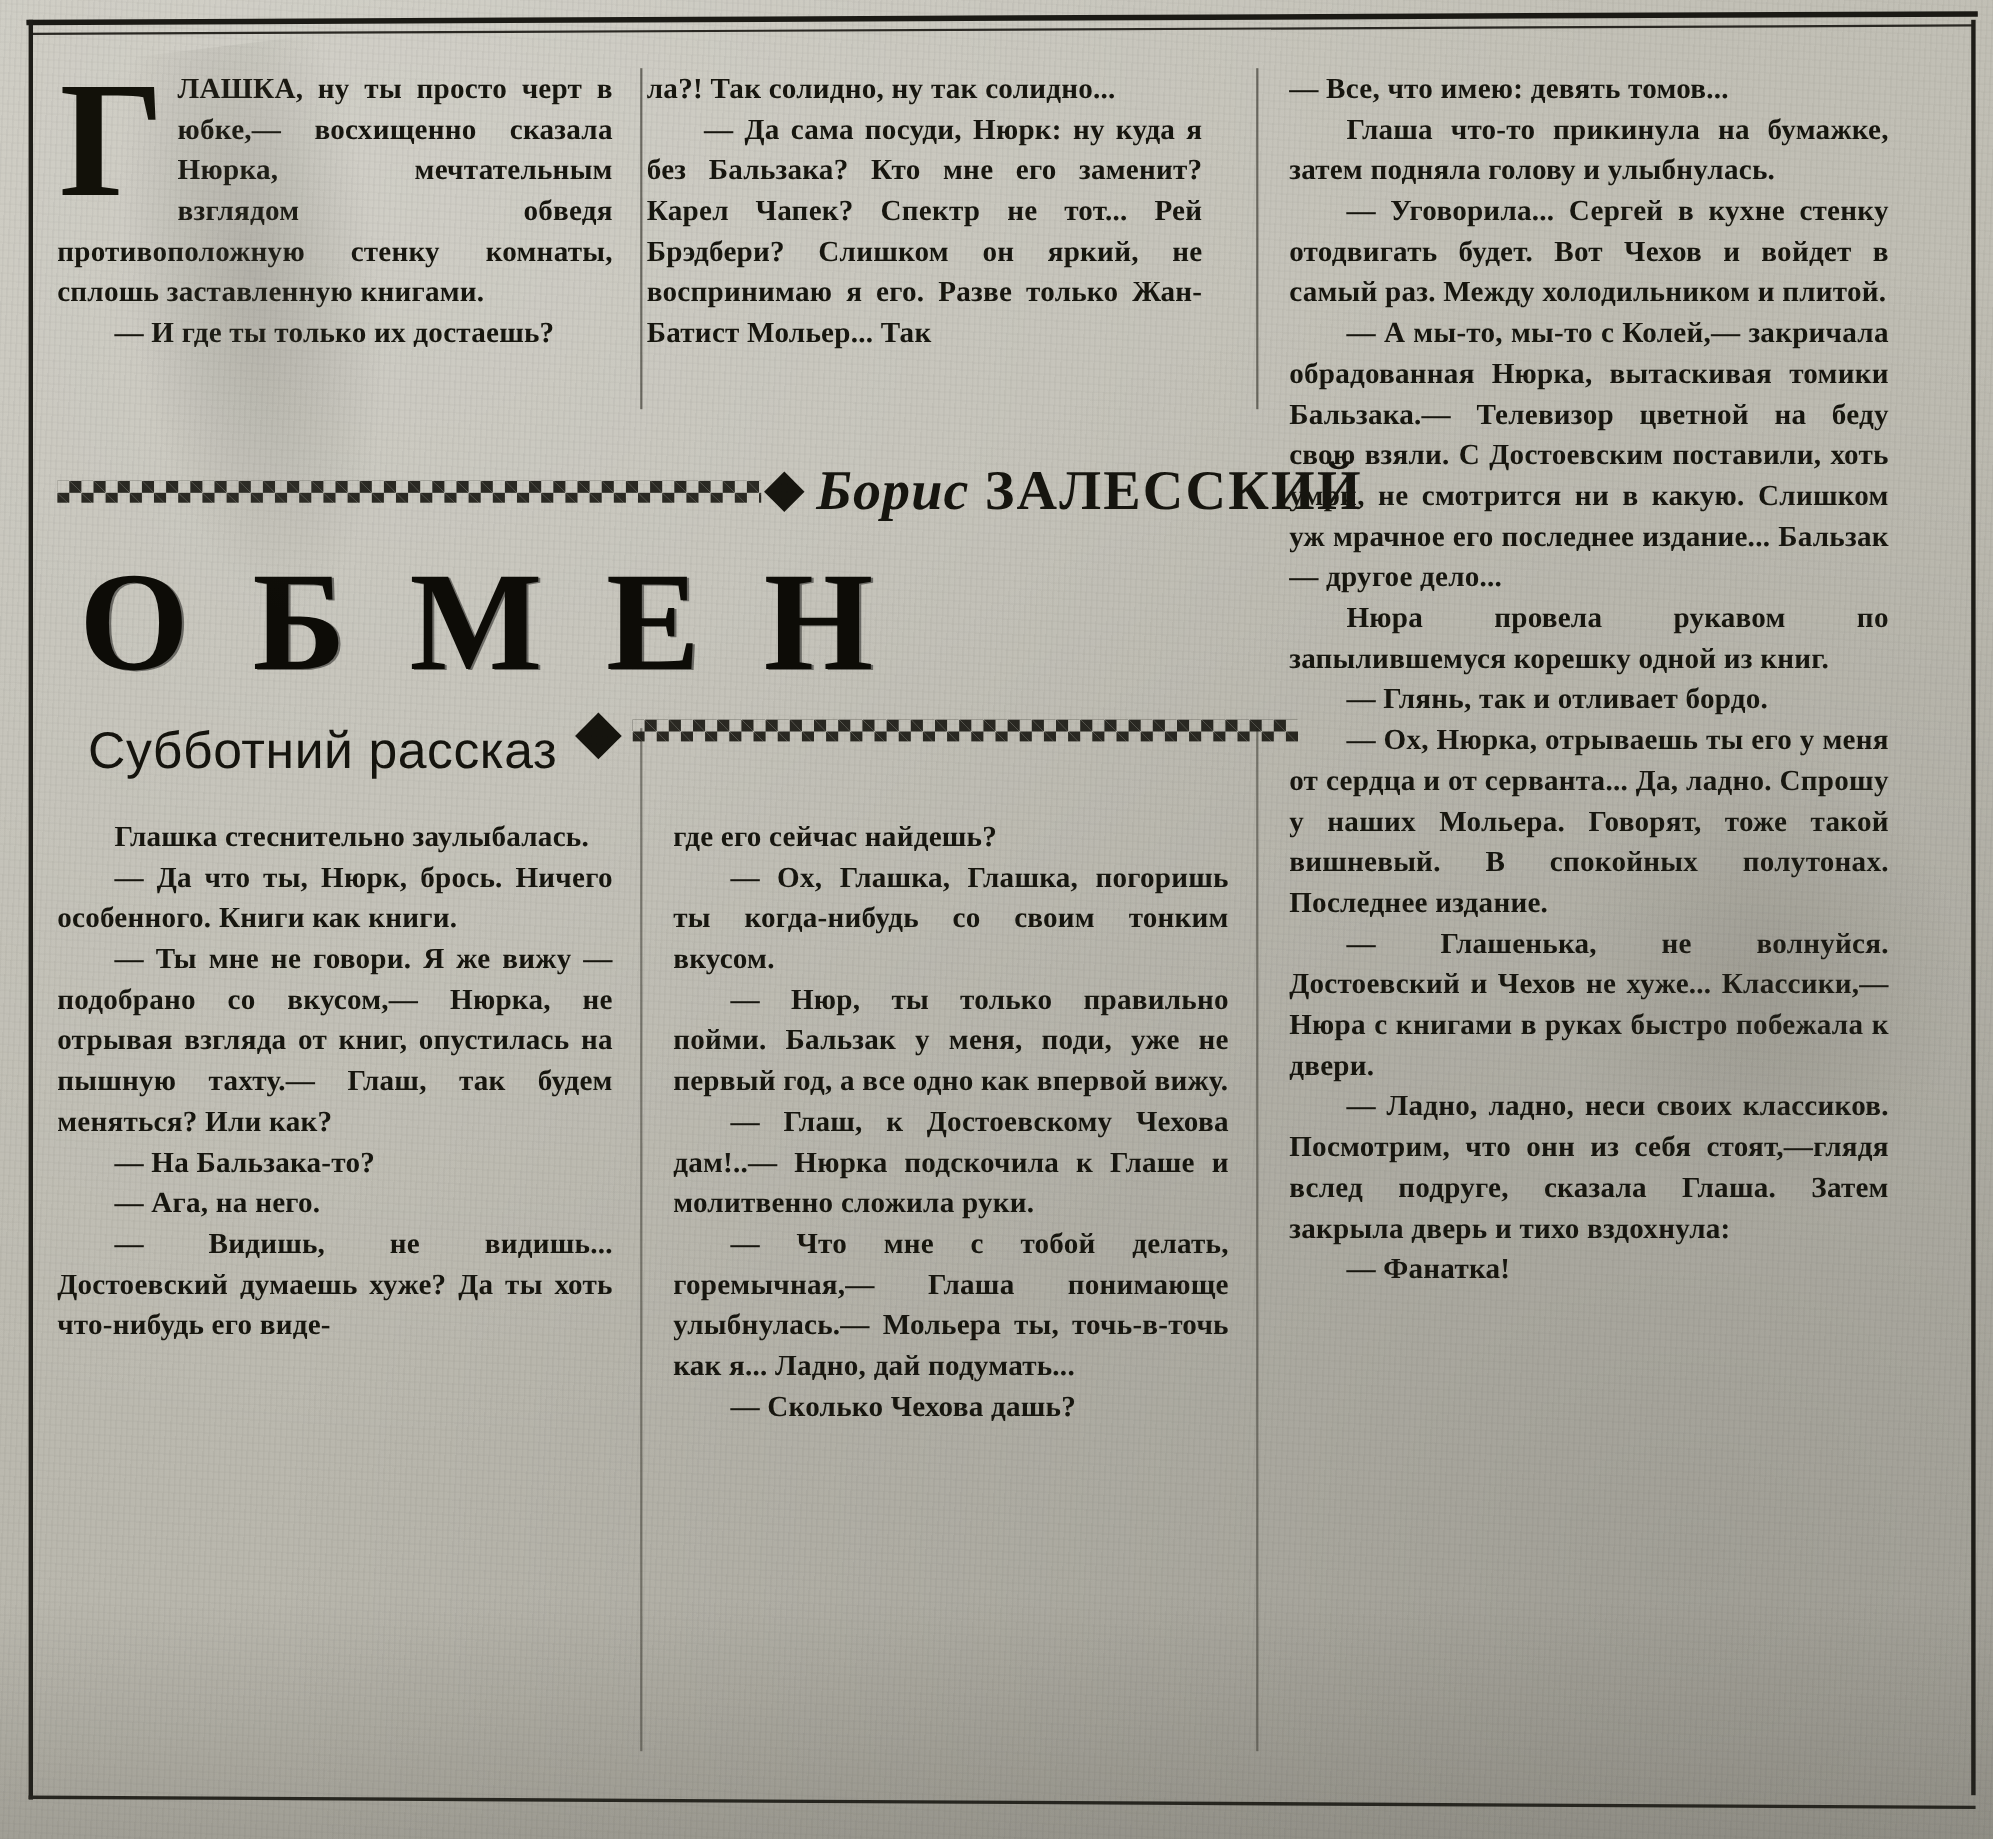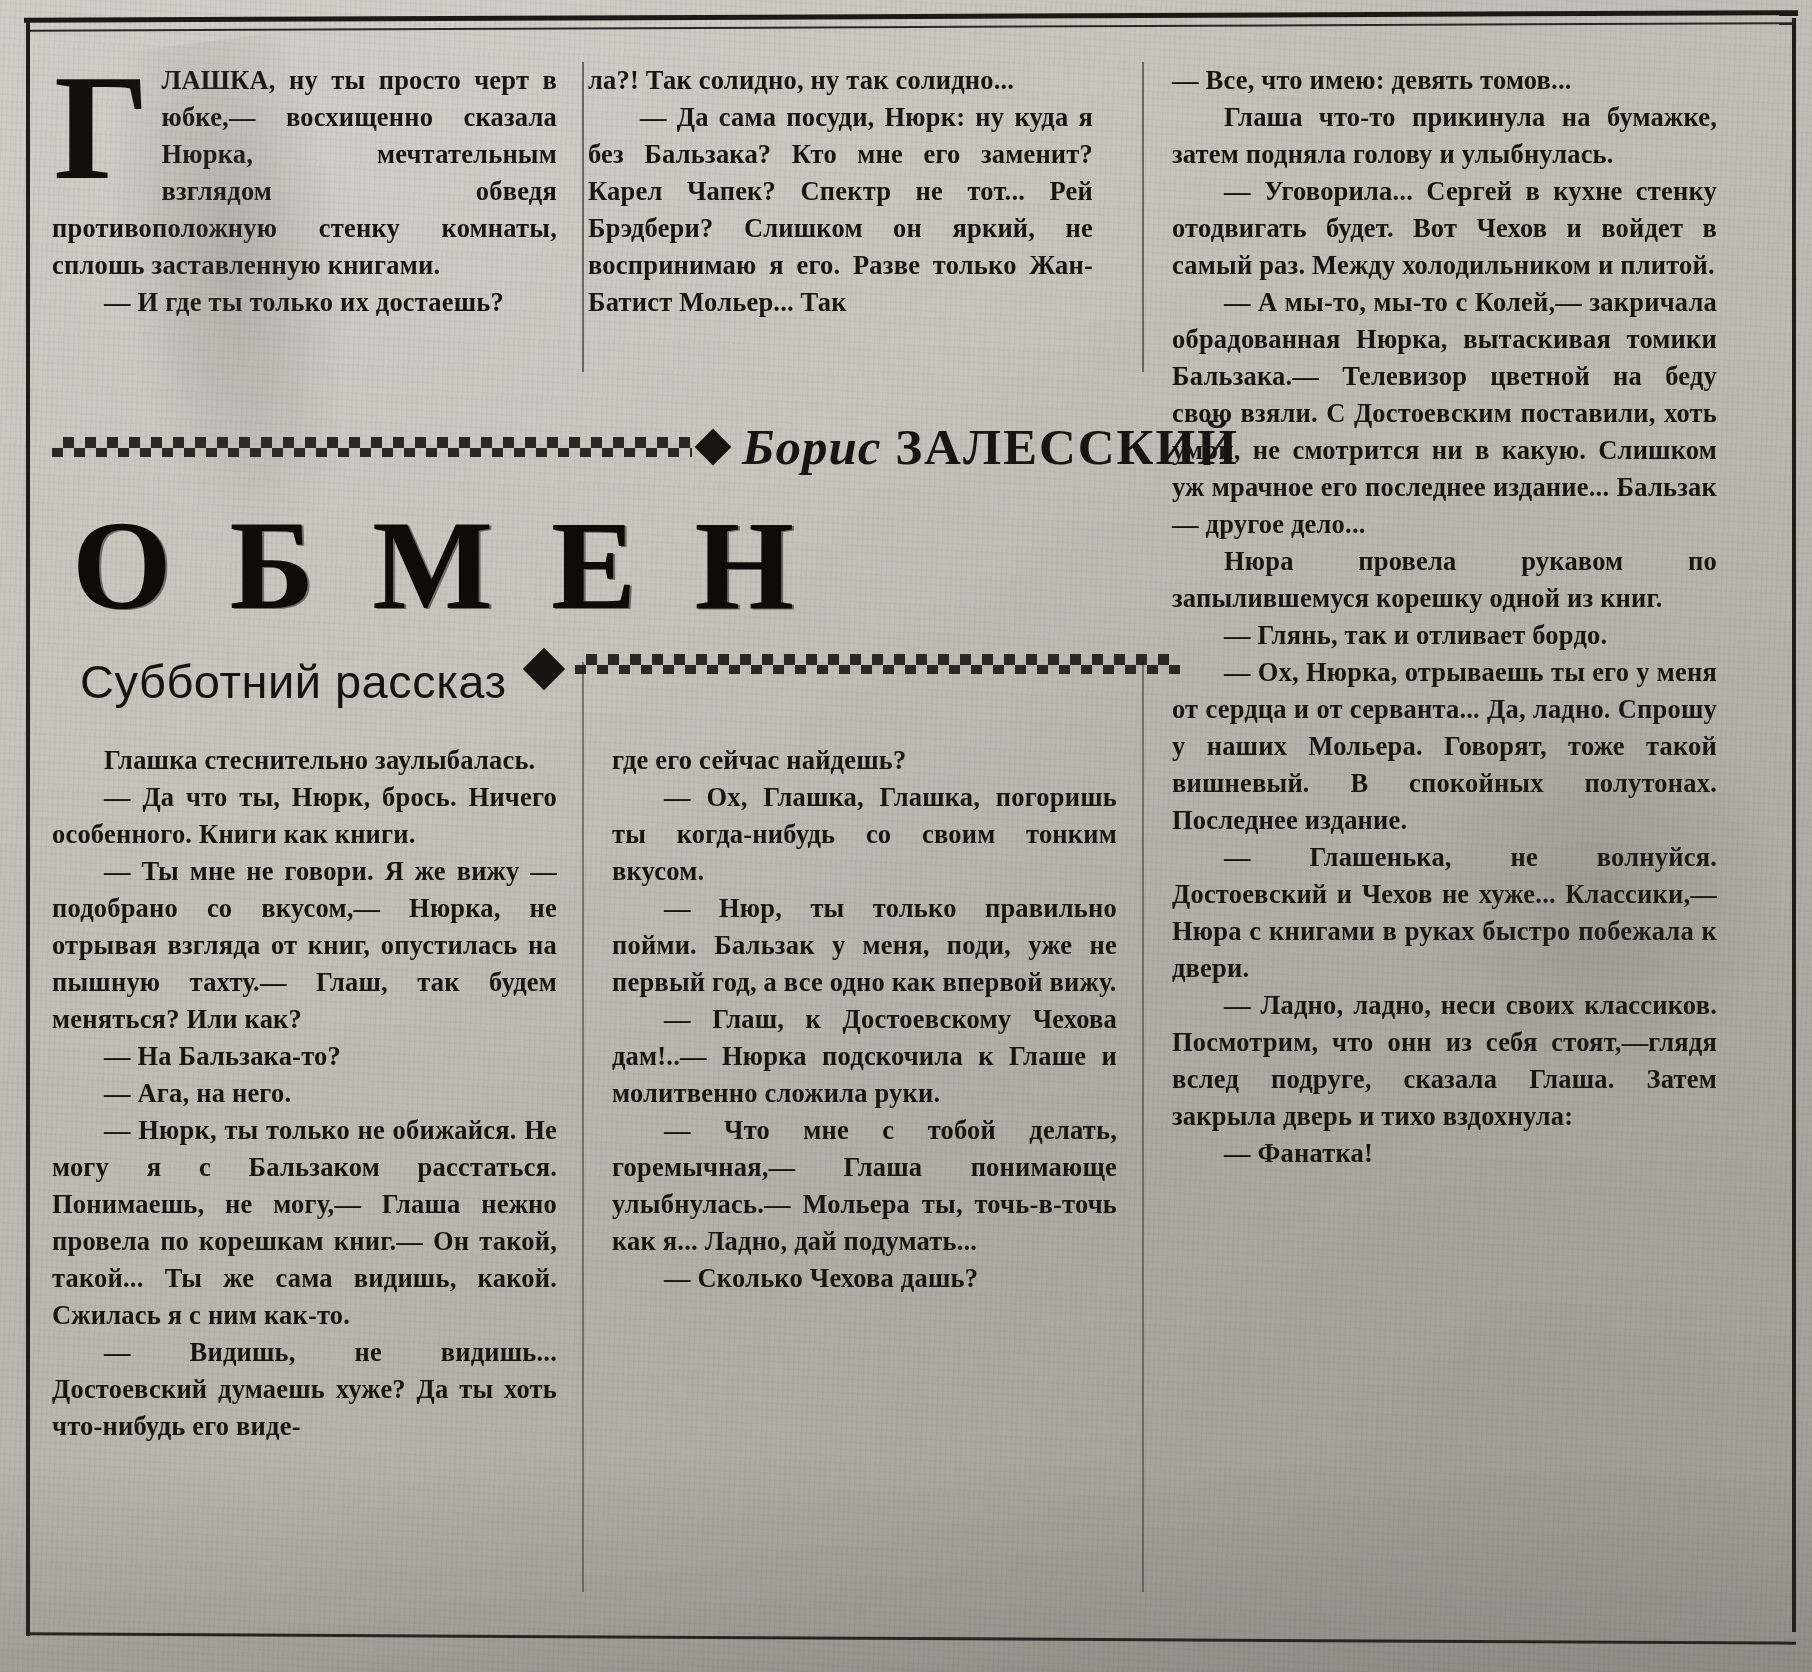--- a/index.html
+++ b/index.html
@@ -309,21 +309,20 @@
       <div class="big-diamond-2"></div>
       <div class="diamonds-2"></div>
     </div>
 
     <div class="lower-col lower-1">
       <p class="body">Глашка стеснительно заулыбалась.</p>
       <p class="body">— Да что ты, Нюрк, брось. Ничего особенного. Книги как книги.</p>
       <p class="body">— Ты мне не говори. Я же вижу — подобрано со вкусом,— Нюрка, не отрывая взгляда от книг, опустилась на пышную тахту.— Глаш, так будем меняться? Или как?</p>
       <p class="body">— На Бальзака-то?</p>
       <p class="body">— Ага, на него.</p>
-      <p class="body">— Нюрк, ты только не обижайся. Не могу я с Бальзаком расстаться. Понимаешь, не могу,— Глаша нежно провела по корешкам книг.— Он такой, такой... Ты же сама видишь, какой. Сжилась я с ним как-то.</p>
       <p class="body">— Видишь, не видишь... Достоевский думаешь хуже? Да ты хоть что-нибудь его виде-</p>
     </div>
 
     <div class="lower-col lower-2">
       <p class="body noindent">где его сейчас найдешь?</p>
       <p class="body">— Ох, Глашка, Глашка, погоришь ты когда-нибудь со своим тонким вкусом.</p>
       <p class="body">— Нюр, ты только правильно пойми. Бальзак у меня, поди, уже не первый год, а все одно как впервой вижу.</p>
       <p class="body">— Глаш, к Достоевскому Чехова дам!..— Нюрка подскочила к Глаше и молитвенно сложила руки.</p>
       <p class="body">— Что мне с тобой делать, горемычная,— Глаша понимающе улыбнулась.— Мольера ты, точь-в-точь как я... Ладно, дай подумать...</p>
       <p class="body">— Сколько Чехова дашь?</p>

